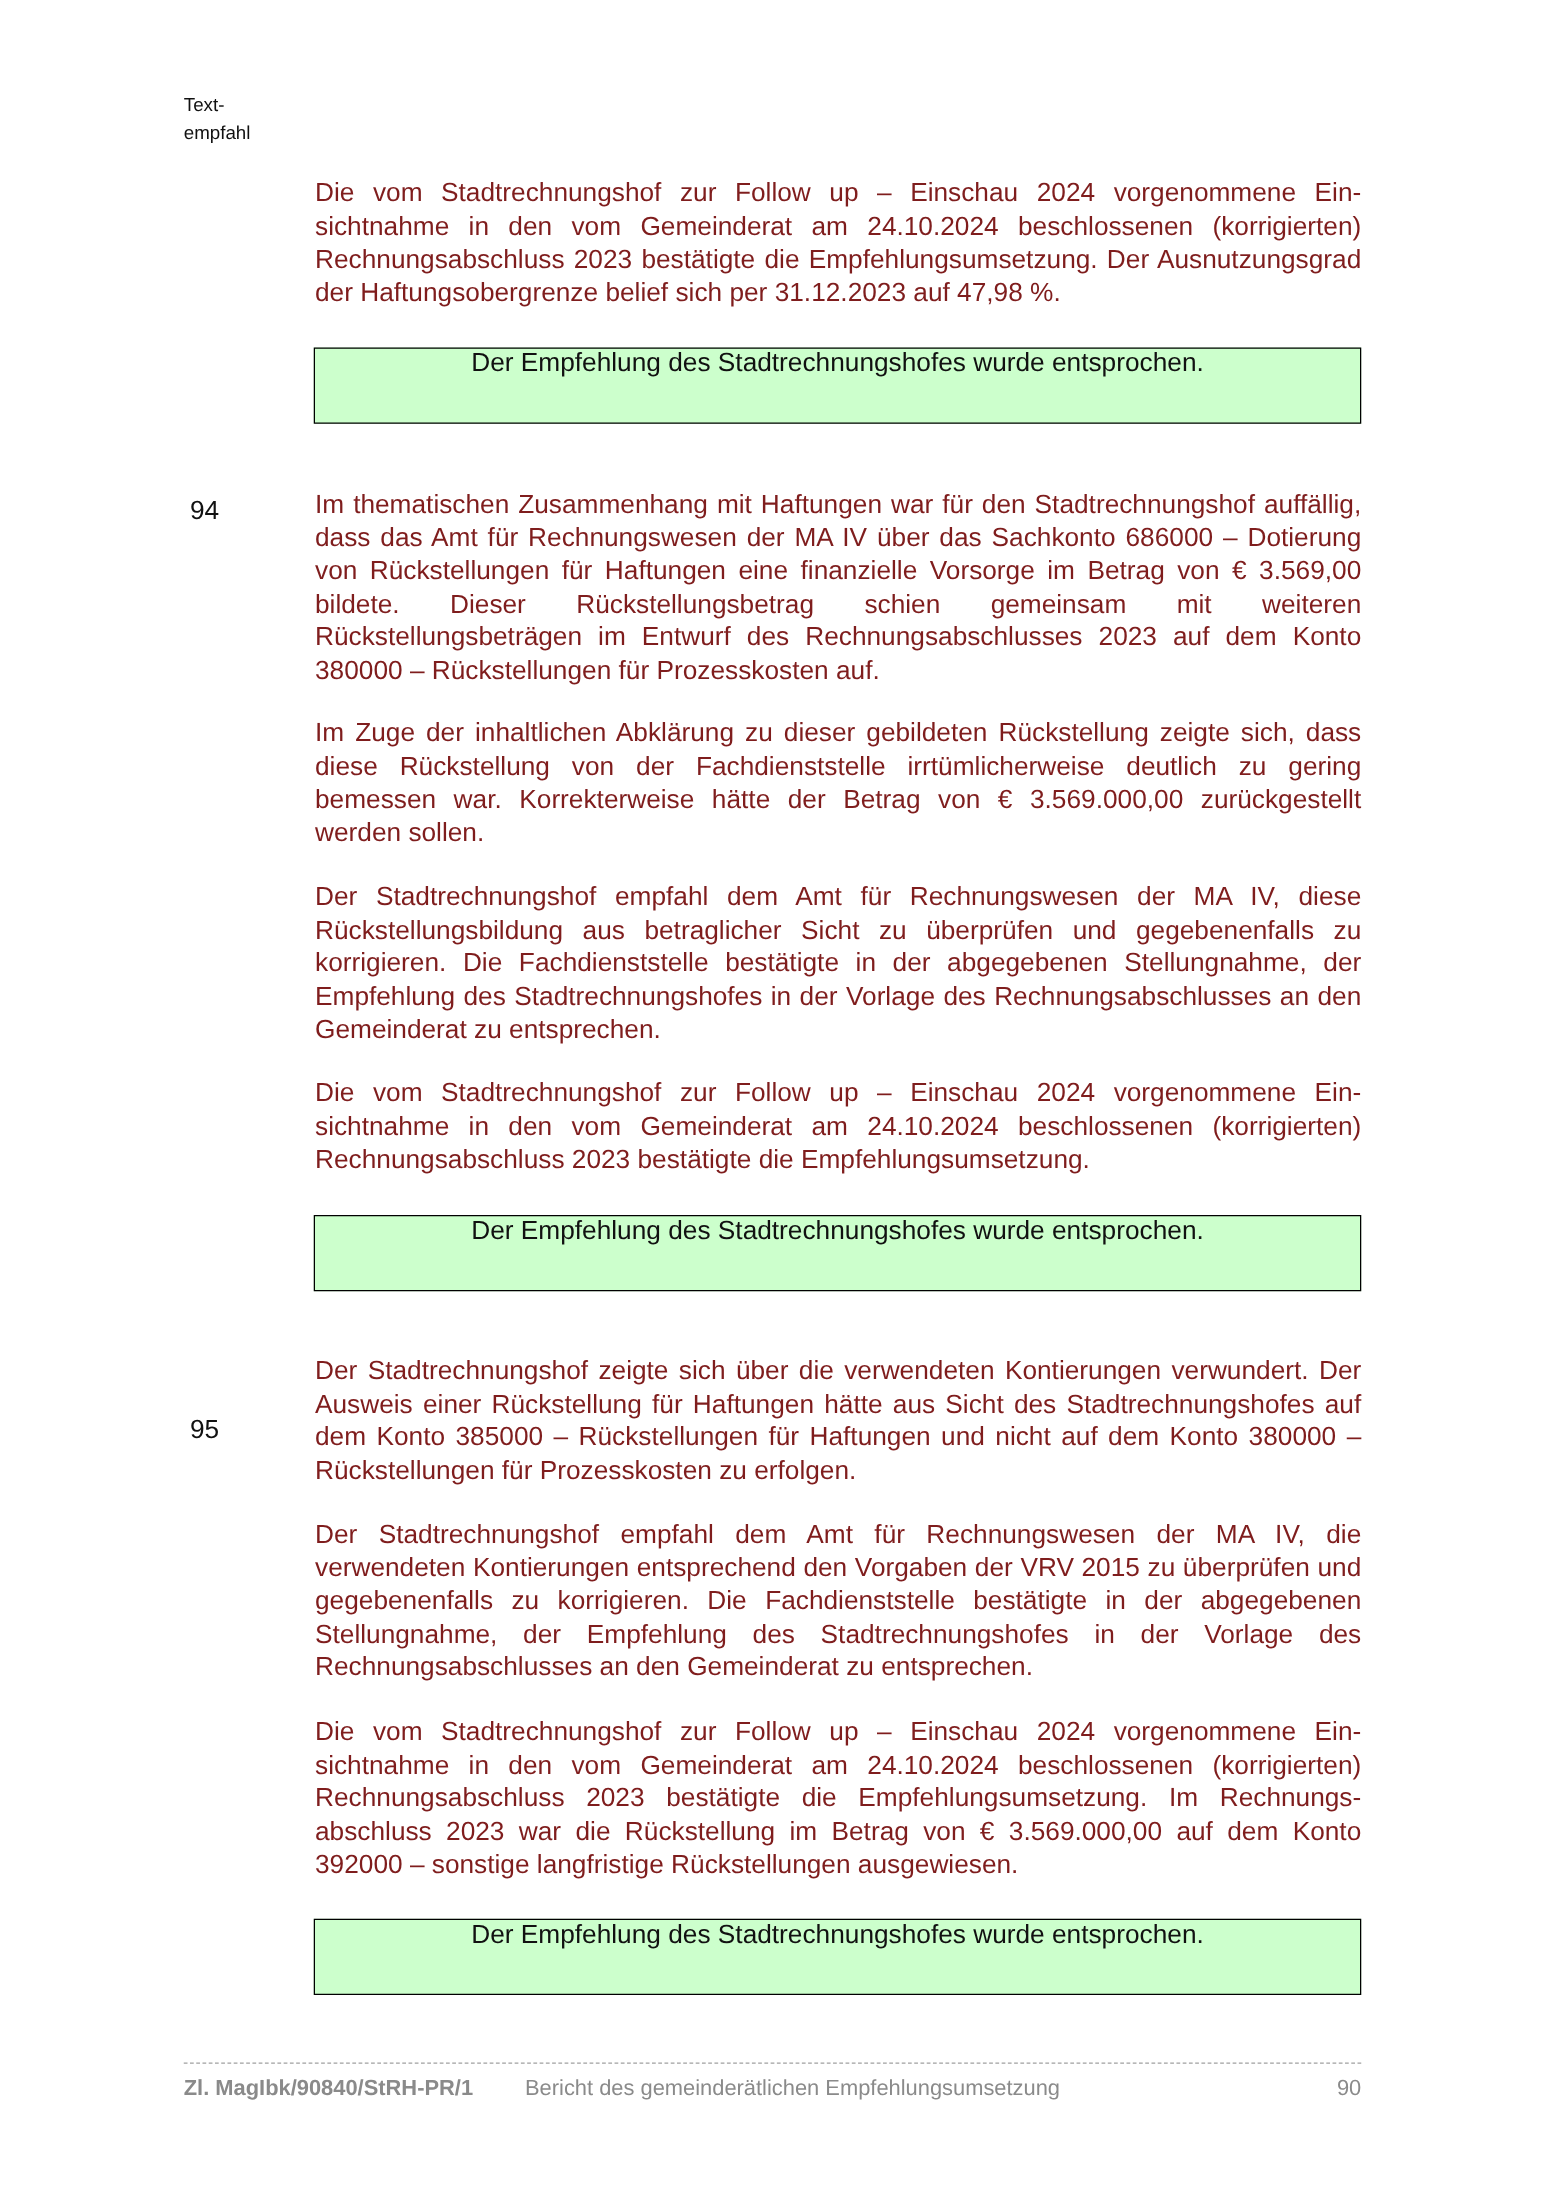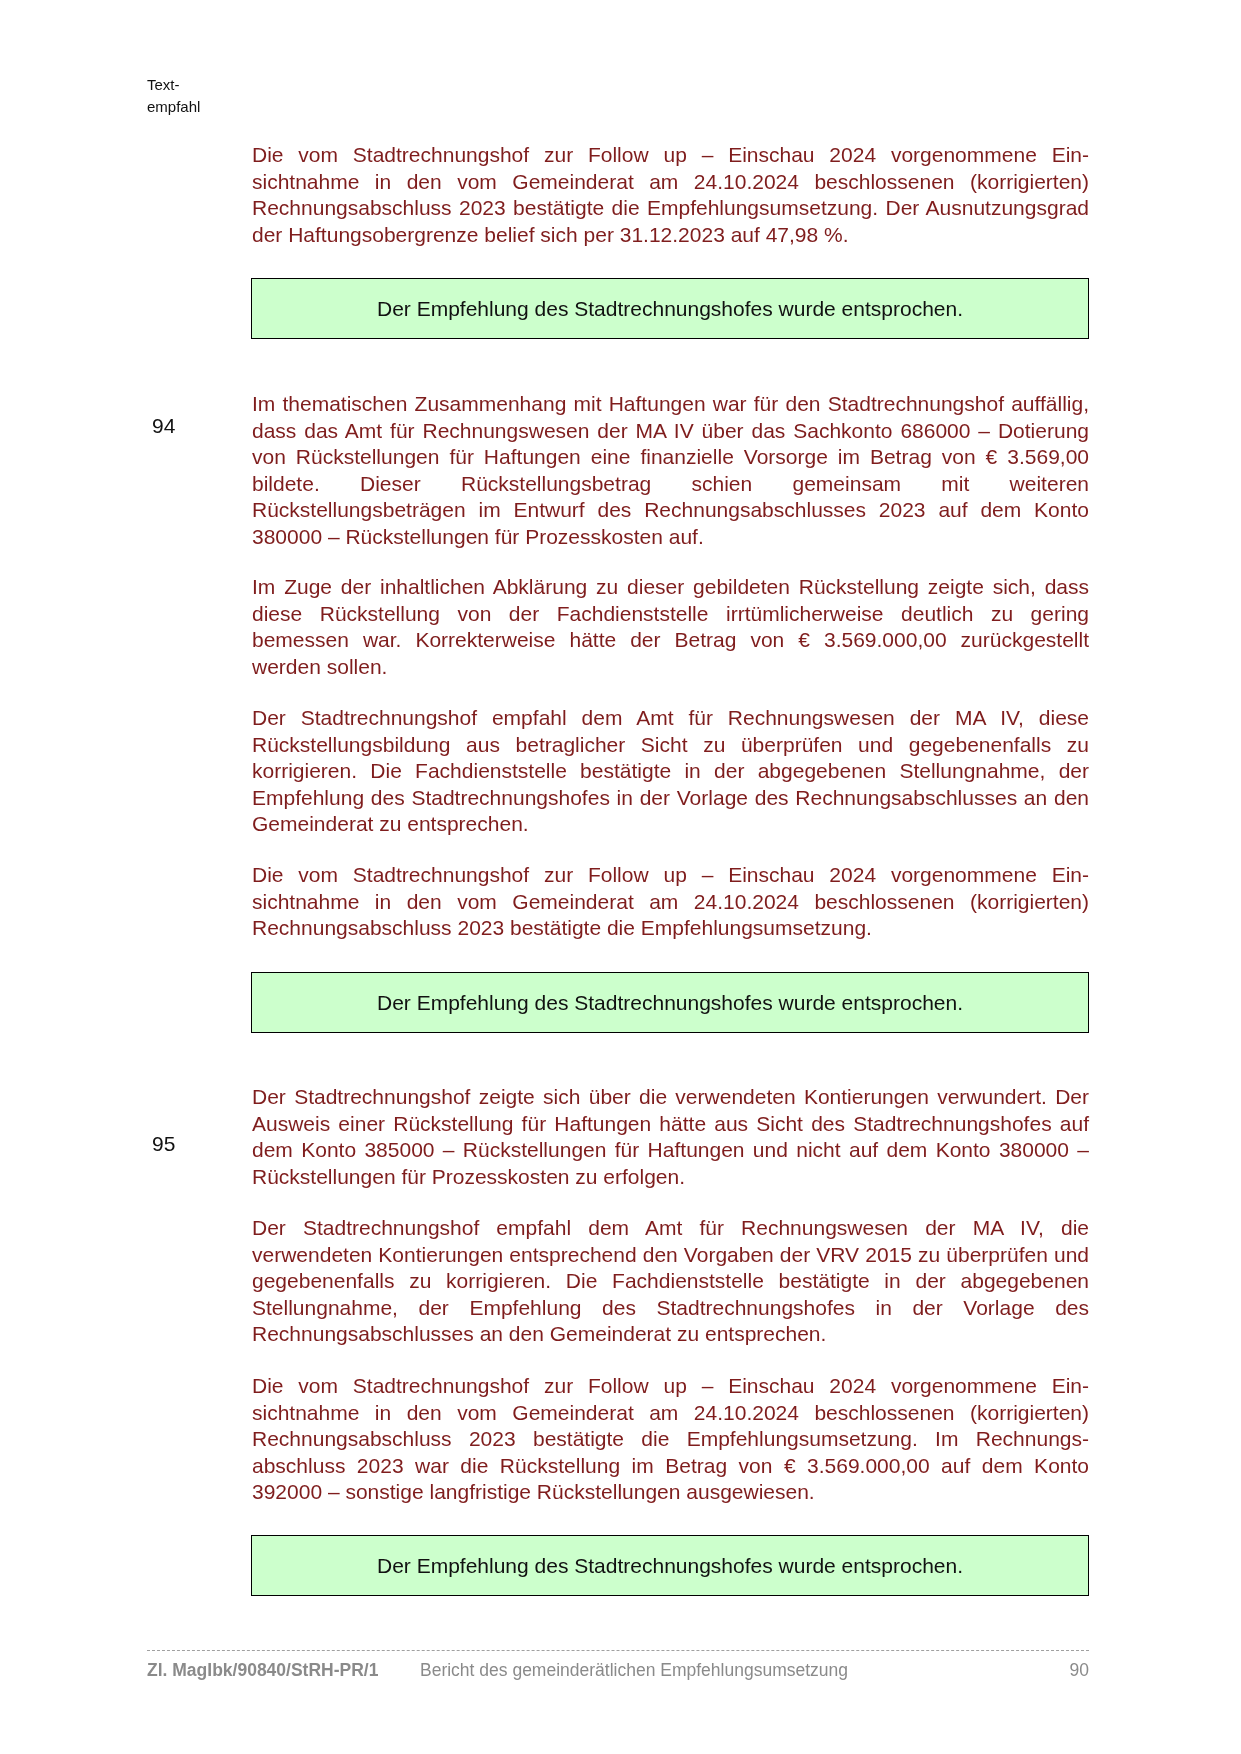--- a/index.html
+++ b/index.html
@@ -43,21 +43,21 @@
       hyphens: manual;
     }
     .verdict-box {
       position: absolute;
       left: 251px;
       width: 836px;
       height: 59px;
       background: #ccffcc;
       border: 1.5px solid #000;
       display: flex;
-      align-items: center;
+      align-items: flex-start;
       justify-content: center;
       font-size: 21px;
       color: #111;
       box-sizing: content-box;
     }
     .footer-rule {
       position: absolute;
       left: 147px;
       top: 1650px;
       width: 942px;
@@ -85,21 +85,21 @@
   <div class="margin-label">
     <div>Text-</div>
     <div>empfahl</div>
   </div>
 
   <p class="para" style="top:142px;">Die vom Stadtrechnungshof zur Follow up – Einschau 2024 vorgenommene Ein­sichtnahme in den vom Gemeinderat am 24.10.2024 beschlossenen (korrigierten) Rechnungsabschluss 2023 bestätigte die Empfehlungsumsetzung. Der Aus­nutzungsgrad der Haftungsobergrenze belief sich per 31.12.2023 auf 47,98 %.</p>
   <div class="verdict-box" style="top:278px;">
     <span>Der Empfehlung des Stadtrechnungshofes wurde entsprochen.</span>
   </div>
 
-  <div class="para-num" style="top:413px;">94</div>
+  <div class="para-num" style="top:396px;">94</div>
   <p class="para" style="top:391px;">Im thematischen Zusammenhang mit Haftungen war für den Stadtrechnungshof auffällig, dass das Amt für Rechnungswesen der MA IV über das Sachkonto 686000 – Dotierung von Rückstellungen für Haftungen eine finanzielle Vorsorge im Betrag von € 3.569,00 bildete. Dieser Rückstellungsbetrag schien gemeinsam mit weiteren Rückstellungsbeträgen im Entwurf des Rechnungsabschlusses 2023 auf dem Konto 380000 – Rückstellungen für Prozesskosten auf.</p>
   <p class="para" style="top:574px;">Im Zuge der inhaltlichen Abklärung zu dieser gebildeten Rückstellung zeigte sich, dass diese Rückstellung von der Fachdienststelle irrtümlicherweise deutlich zu gering bemessen war. Korrekterweise hätte der Betrag von € 3.569.000,00 zurück­gestellt werden sollen.</p>
   <p class="para" style="top:705px;">Der Stadtrechnungshof empfahl dem Amt für Rechnungswesen der MA IV, diese Rückstellungsbildung aus betraglicher Sicht zu überprüfen und gegebenenfalls zu korrigieren. Die Fachdienststelle bestätigte in der abgegebenen Stellungnahme, der Empfehlung des Stadtrechnungshofes in der Vorlage des Rechnungsabschlusses an den Gemeinderat zu entsprechen.</p>
   <p class="para" style="top:862px;">Die vom Stadtrechnungshof zur Follow up – Einschau 2024 vorgenommene Ein­sichtnahme in den vom Gemeinderat am 24.10.2024 beschlossenen (korrigierten) Rechnungsabschluss 2023 bestätigte die Empfehlungsumsetzung.</p>
   <div class="verdict-box" style="top:972px;">
     <span>Der Empfehlung des Stadtrechnungshofes wurde entsprochen.</span>
   </div>
 
   <div class="para-num" style="top:1084px;margin-top:47px;">95</div>
   <p class="para" style="top:1084px;">Der Stadtrechnungshof zeigte sich über die verwendeten Kontierungen verwundert. Der Ausweis einer Rückstellung für Haftungen hätte aus Sicht des Stadtrechnungs­hofes auf dem Konto 385000 – Rückstellungen für Haftungen und nicht auf dem Konto 380000 – Rückstellungen für Prozesskosten zu erfolgen.</p>

